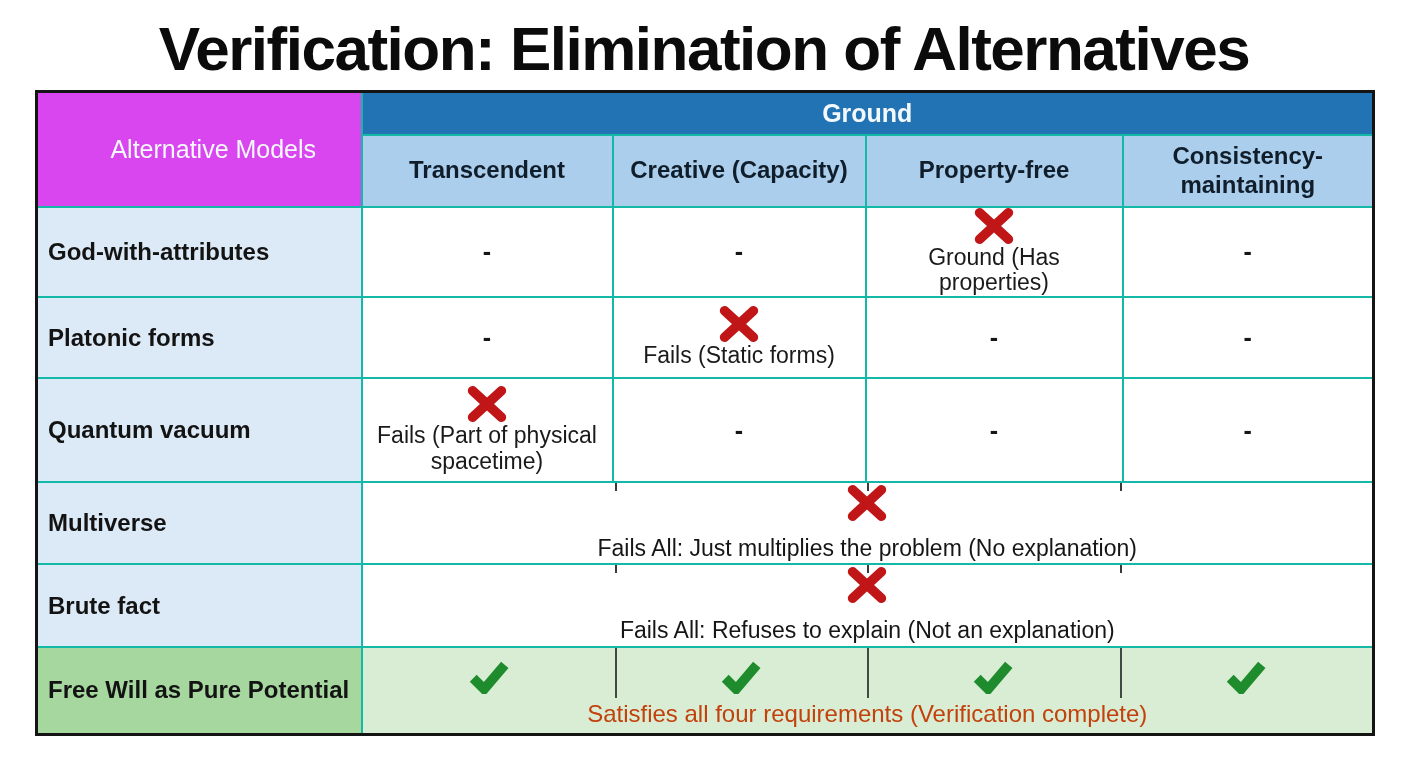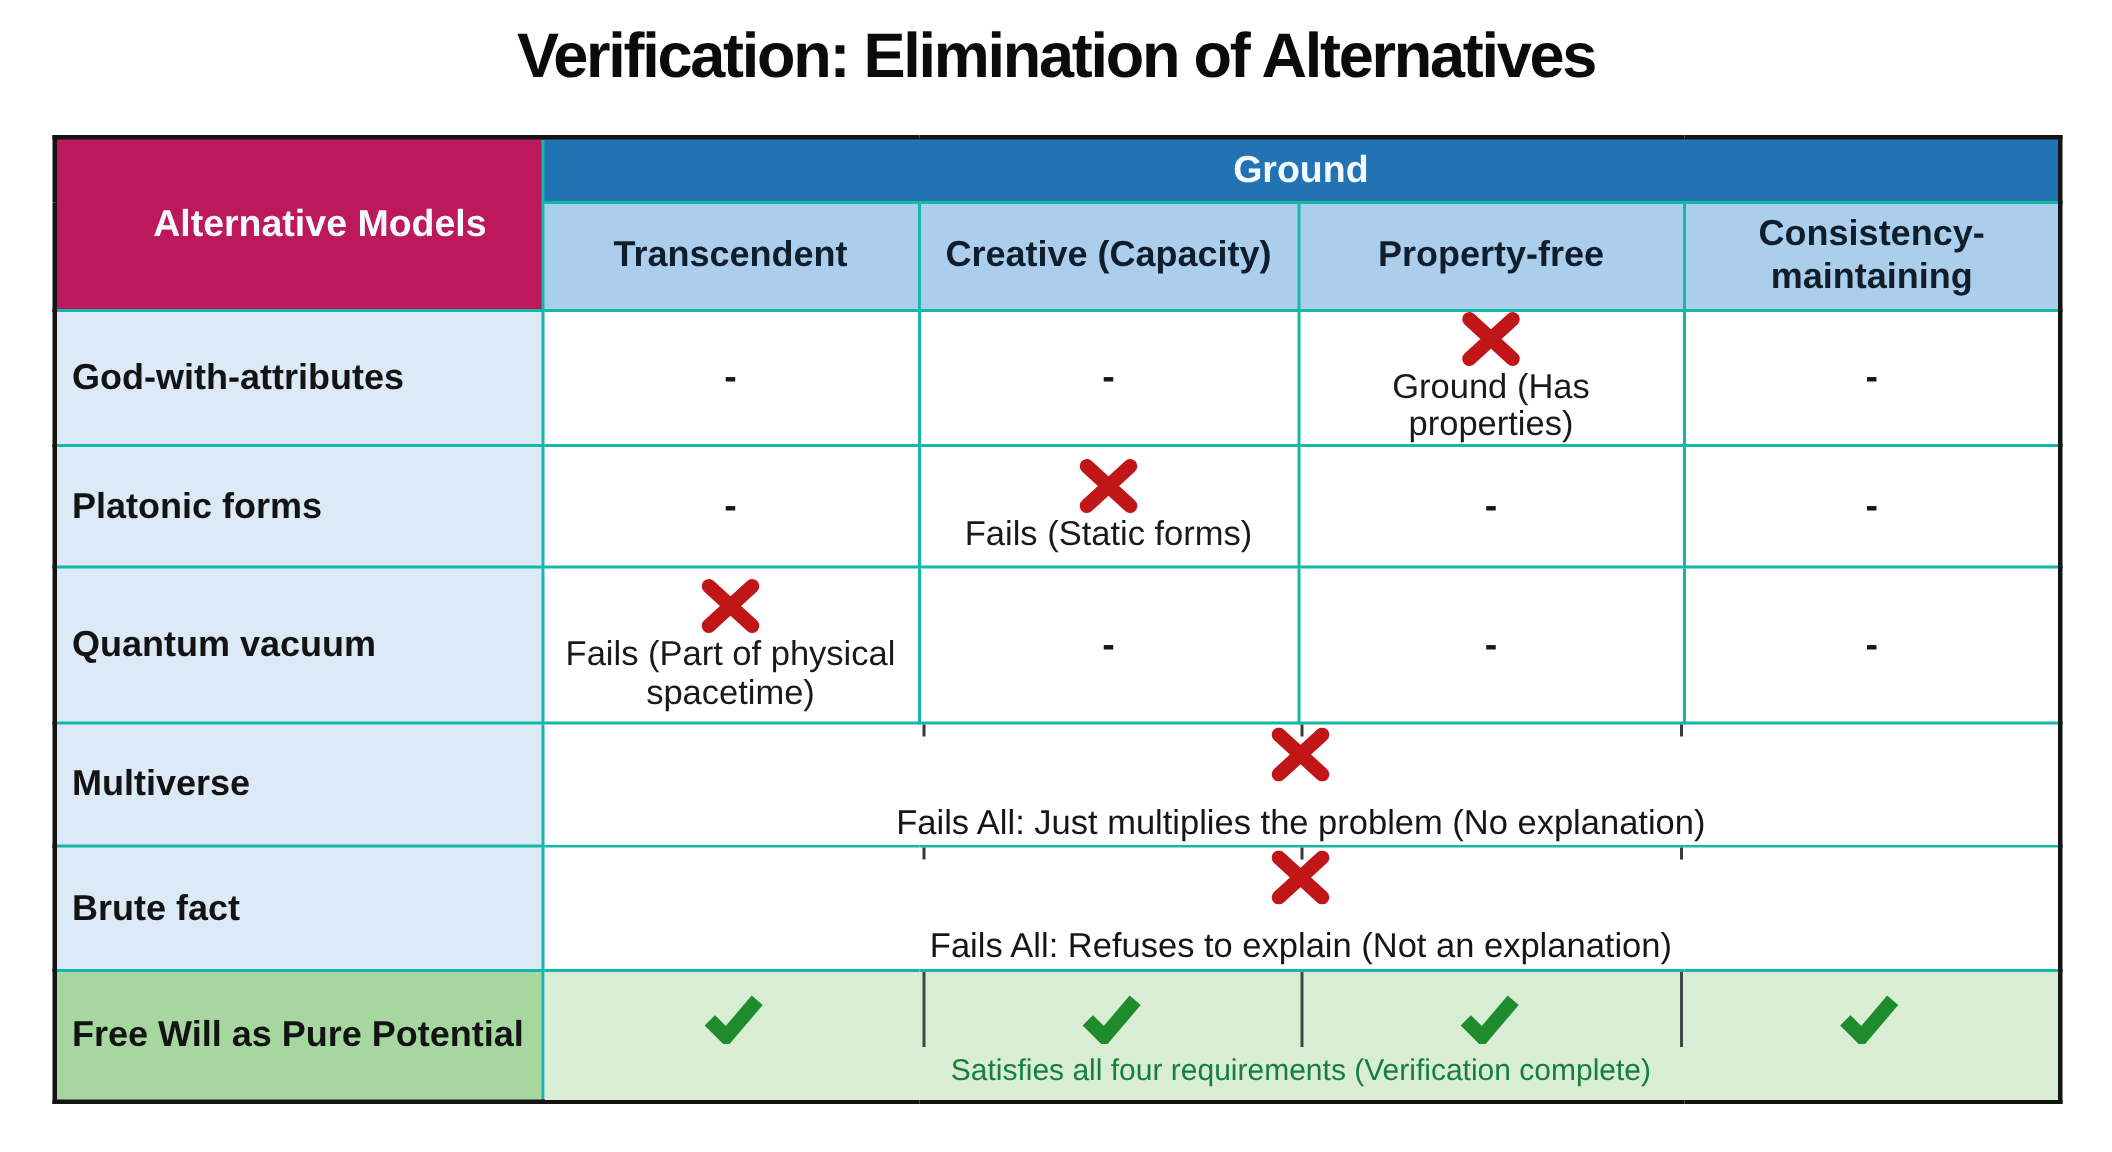--- a/index.html
+++ b/index.html
@@ -2,33 +2,33 @@
 <html><head>
 <meta charset="utf-8">
 <style>
   html,body{margin:0;padding:0;background:#ffffff;}
   .stage{
     position:relative;width:1408px;height:768px;background:#ffffff;overflow:hidden;
     font-family:"Liberation Sans", sans-serif;color:#141414;
   }
   .page-title{
     position:absolute;top:13px;left:0;width:100%;margin:0;
-    text-align:center;font-size:42px;font-weight:bold;color:#0b0b0b;
+    text-align:center;font-size:62px;font-weight:bold;color:#0b0b0b;
     letter-spacing:-1.5px;
   }
   table.matrix{
     position:absolute;left:35px;top:90px;width:1337px;
     border-collapse:collapse;table-layout:fixed;
     border:3px solid #141414;
   }
   .matrix th,.matrix td{
     border:2px solid #14b8a6;padding:0;vertical-align:middle;
   }
   th.corner{
-    background:#be185d;color:#f4f9fd;font-size:25px;font-weight:bold;text-align:center;padding-left:28px;
+    background:#d946ef;color:#f4f9fd;font-size:25px;font-weight:normal;text-align:center;padding-left:28px;
   }
   th.group{
     background:#2173b4;color:#f4f9fd;font-size:25px;font-weight:bold;text-align:center;
   }
   th.sub{
     background:#abceec;color:#101e2b;font-size:24px;font-weight:bold;
     text-align:center;line-height:1.18;padding:2px 8px;
   }
   td.rowlabel{
     background:#dce9f6;font-size:24px;font-weight:bold;color:#131313;
@@ -48,21 +48,21 @@
     gap:15px;width:100%;height:100%;
   }
   .mergedtext{font-size:23px;color:#161616;line-height:1.1;}
   .stub{position:absolute;top:0;width:2px;height:8px;background:#3a3a3a;}
   .stub.s1{left:25%;} .stub.s2{left:50%;} .stub.s3{left:75%;}
   td.merged.success{background:#d8edd3;}
   .divider{position:absolute;top:0;width:2px;height:50px;background:#3f4a44;}
   .divider.d1{left:25%;} .divider.d2{left:50%;} .divider.d3{left:75%;}
   .checksrow{display:flex;width:100%;margin-top:7px;}
   .checkslot{flex:1;text-align:center;}
-  .successtext{width:100%;text-align:center;font-size:20px;color:#15803d;margin-top:2px;}
+  .successtext{width:100%;text-align:center;font-size:24px;color:#c2410c;margin-top:2px;}
   .xicon{display:block;}
   .checkicon{display:inline-block;}
 </style>
 </head>
 <body>
 
 <div class="stage">
 
   <h1 class="page-title">Verification: Elimination of Alternatives</h1>
 

